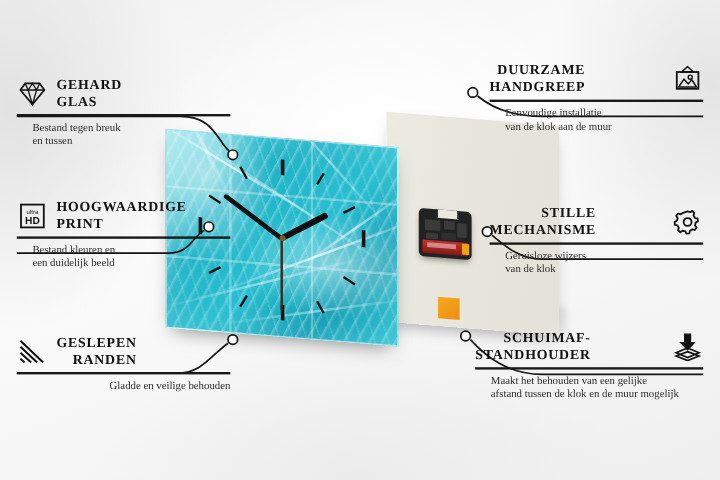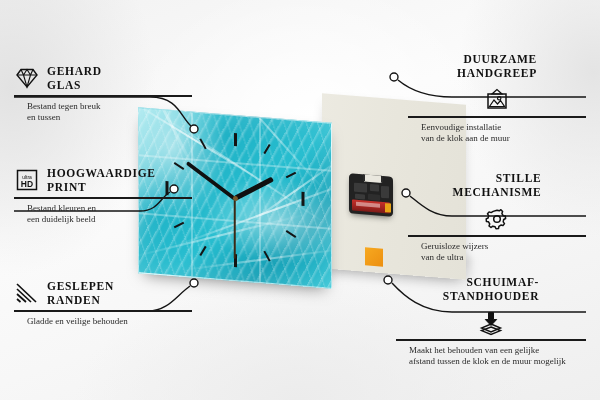--- a/index.html
+++ b/index.html
@@ -76,21 +76,21 @@
   .streak{position:absolute;background:linear-gradient(90deg,rgba(255,255,255,0),rgba(255,255,255,.85),rgba(255,255,255,0));height:2px;border-radius:2px;}
   .panel-seam{position:absolute;background:rgba(255,255,255,.30);}
   .tick{position:absolute;background:#141414;width:2px;height:11px;transform-origin:50% 50%;}
   .tick.major{width:3px;height:13px;}
   .hand{position:absolute;background:#101010;border-radius:2px;transform-origin:0% 50%;}
   .pin{position:absolute;width:5px;height:5px;border-radius:50%;background:#7a5a2a;}
 
   
   .feat{position:absolute;width:178px;}
   .feat .head{display:flex;align-items:center;gap:7px;}
-  .feat.right .head{flex-direction:column;justify-content:space-between;}
+  .feat.right .head{justify-content:space-between;}
   .ttl{
     font-family:"Liberation Serif", serif;font-weight:700;font-size:11.5px;
     letter-spacing:.7px;color:#111;line-height:14px;text-transform:uppercase;
   }
   .feat.right .ttl{text-align:right;}
   .rule{height:1.5px;background:#1a1a1a;margin:3px 0 4px;}
   .desc{font-size:9px;line-height:11.5px;color:#2b2b2b;font-family:"Liberation Serif", serif;margin-left:13px;}
   .feat.right .desc{}
   .ico{width:26px;height:24px;flex:0 0 26px;display:block;}
 
@@ -206,21 +206,21 @@
       <div>
         <div class="ttl">HOOGWAARDIGE</div>
         <div class="ttl">PRINT</div>
       </div>
     </div>
     <div class="rule"></div>
     <div class="desc">Bestand kleuren en</div>
     <div class="desc">een duidelijk beeld</div>
   </div>
 
-  <div class="feat left" style="left:14px;top:279px;">
+  <div class="feat left" style="left:14px;top:279px;text-align:right;">
     <div class="head">
       <svg class="ico" viewBox="0 0 26 24">
         <g stroke="#111" stroke-width="1.7">
           <line x1="3" y1="3" x2="22" y2="21"></line>
           <line x1="3" y1="8" x2="17" y2="21"></line>
           <line x1="3" y1="13" x2="12" y2="21"></line>
           <line x1="3" y1="18" x2="6.5" y2="21"></line>
         </g>
       </svg>
       <div>
@@ -257,21 +257,21 @@
         <div class="ttl">STILLE</div>
         <div class="ttl">MECHANISME</div>
       </div>
       <svg class="ico" viewBox="0 0 26 24">
         <path d="M13 3.2 l2.3 .6 1.6-1.1 1.7 1.9 -.7 2 1.3 2.1 2.1 .3 .3 2.5 -1.9 1 -.5 2.4 1.3 1.7 -1.5 2 -2.1-.5 -2 1.3 -.4 2.1 -2.5 .2 -.9-1.9 -2.4-.6 -1.7 1.3 -2-1.6 .7-2 -1.2-2.1 -2.1-.4 -.2-2.5 1.9-.9 .6-2.4 -1.2-1.8 1.6-1.9 2 .7 2.1-1.2z" fill="none" stroke="#111" stroke-width="1.5" stroke-linejoin="round"></path>
         <circle cx="13" cy="12" r="3.3" fill="none" stroke="#111" stroke-width="1.5"></circle>
       </svg>
     </div>
     <div class="rule"></div>
     <div class="desc">Geruisloze wijzers</div>
-    <div class="desc">van de ultra</div>
+    <div class="desc">van de klok</div>
   </div>
 
   <div class="feat right" style="left:396px;top:275px;width:190px;">
     <div class="head">
       <div>
         <div class="ttl">SCHUIMAF-</div>
         <div class="ttl">STANDHOUDER</div>
       </div>
       <svg class="ico" viewBox="0 0 26 24">
         <path d="M10.5 1.5 h5 v7 h3.2 L13 14.5 L7.3 8.5 h3.2 z" fill="#111" stroke="#111" stroke-width="1"></path>

